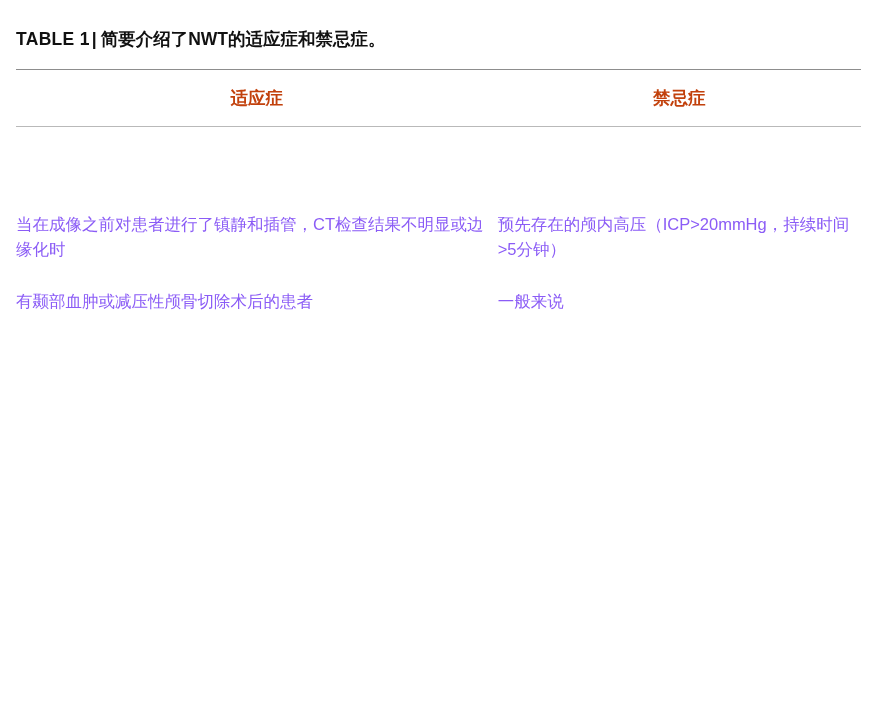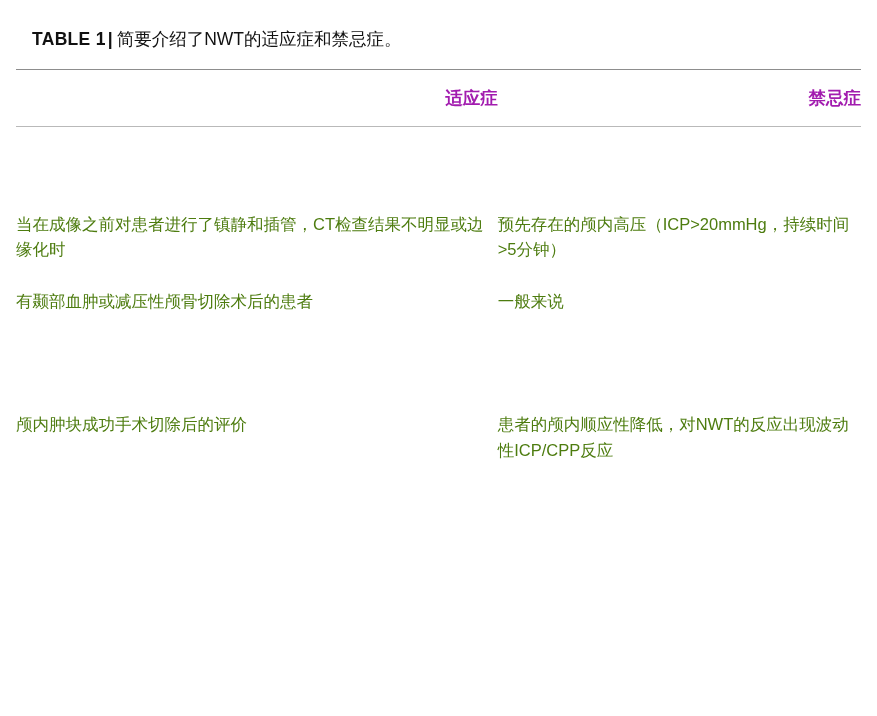--- a/index.html
+++ b/index.html
@@ -23,57 +23,56 @@
   }
   .caption {
     padding: 28px 0 18px 0;
     font-size: 17.5px;
     line-height: 1.3;
     color: #111111;
   }
   .caption .caption-label {
     font-weight: bold;
     letter-spacing: 0.3px;
-    margin-left: 16px;
   }
   .caption .caption-sep {
     font-weight: bold;
     padding: 0 4px 0 2px;
   }
   .caption .caption-text {
-    font-weight: normal;
+    font-weight: bold;
   }
   .rule {
     height: 1px;
     background: #8d8d8d;
     width: 100%;
   }
   .rule.thin {
     background: #b9b9b9;
   }
   table.tbl {
     width: 100%;
     border-collapse: collapse;
     table-layout: fixed;
   }
   table.tbl th {
-    text-align: right;
+    text-align: center;
     font-size: 17.5px;
     font-weight: bold;
     padding: 16px 0 16px 0;
     vertical-align: top;
-    color: #a21caf;
+    color: #c2410c;
   }
   table.tbl td {
     text-align: left;
     font-size: 16.5px;
     line-height: 1.55;
     padding: 13px 0 13px 0;
     vertical-align: top;
-    color: #4d7c0f;
+    color: #8b5cf6;
   }
   table.tbl col.c1 { width: 57%; }
   table.tbl col.c2 { width: 43%; }
   td.cell-left { padding-right: 58px; }
   td.cell-right { padding-right: 4px; }
   .spacer-row td { padding: 0; height: 46px; }
 </style>
 </head>
 <body>
 
@@ -115,20 +114,16 @@
         <td class="cell-right">预先存在的颅内高压（ICP&gt;20mmHg，持续时间&gt;5分钟）</td>
       </tr>
       <tr>
         <td class="cell-left">有颞部血肿或减压性颅骨切除术后的患者</td>
         <td class="cell-right">一般来说</td>
       </tr>
       <tr class="spacer-row">
         <td></td>
         <td></td>
       </tr>
-      <tr>
-        <td class="cell-left">颅内肿块成功手术切除后的评价</td>
-        <td class="cell-right">患者的颅内顺应性降低，对NWT的反应出现波动性ICP/CPP反应</td>
-      </tr>
     </tbody>
   </table>
 
 </div>
 
 </body></html>

